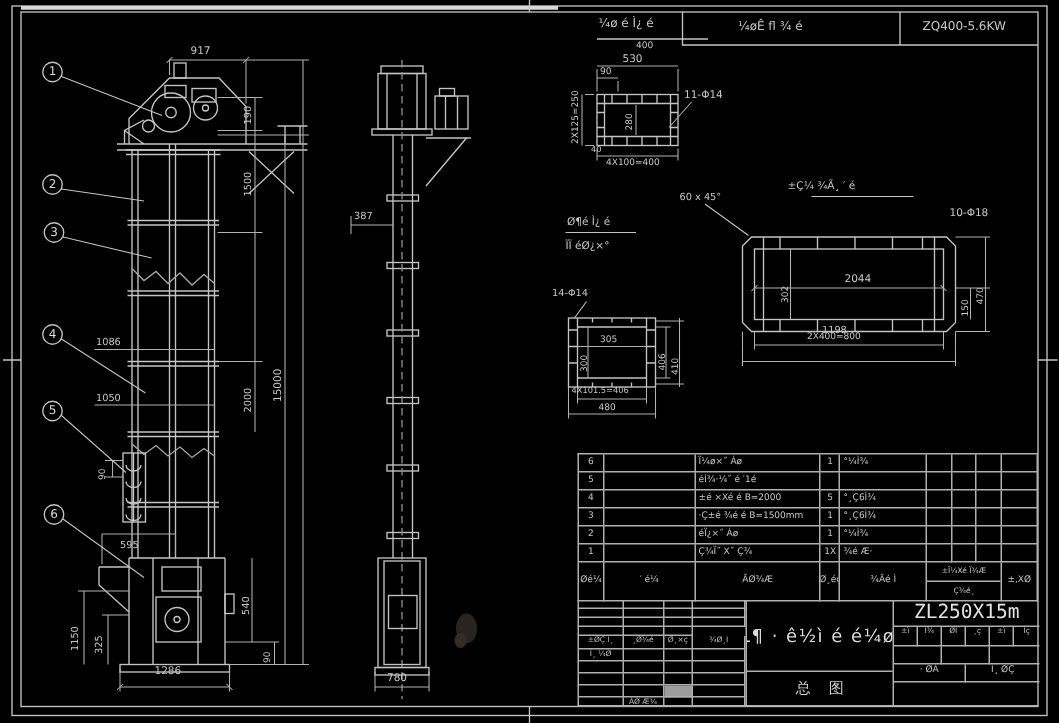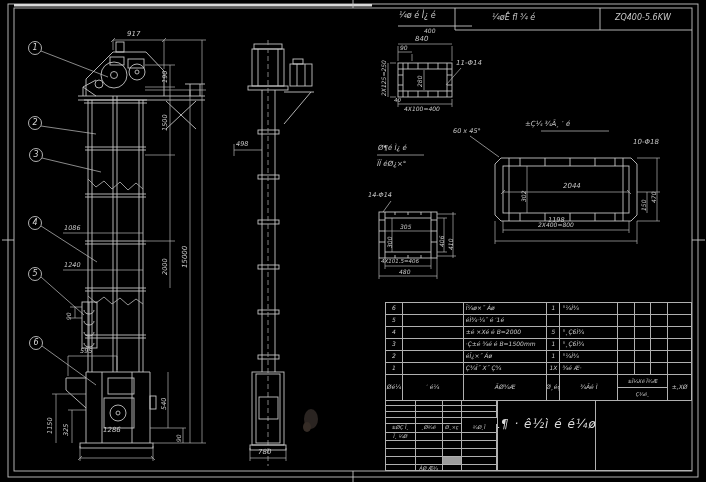--- a/index.html
+++ b/index.html
@@ -1,17 +1,17 @@
 <!DOCTYPE html>
 <html><head>
 <meta charset="utf-8">
 <style>
   html,body{margin:0;padding:0;background:#000;}
   #page{position:relative;width:706px;height:482px;background:#000;overflow:hidden;
-        font-family:"DejaVu Sans",sans-serif;font-style:italic;}
+        font-family:"DejaVu Sans",sans-serif;}
   #page svg{position:absolute;left:0;top:0;}
   .t{position:absolute;color:#c8c8c8;font-size:7px;line-height:1;white-space:nowrap;}
   .v{transform-origin:left top;transform:rotate(-90deg);}
   .bn{position:absolute;color:#d8d8d8;font-size:8px;line-height:1;transform:translate(-50%,-50%);}
   
   .bom{position:absolute;left:385px;top:302px;width:307px;box-sizing:border-box;
        border-left:1px solid #b0b0b0;border-top:1px solid #b0b0b0;}
   .br{display:flex;height:12px;box-sizing:border-box;}
   .bc{box-sizing:border-box;border-right:1px solid #b0b0b0;border-bottom:1px solid #b0b0b0;
       font-size:6px;color:#c8c8c8;overflow:hidden;line-height:10px;padding-left:2px;}
@@ -164,33 +164,33 @@
   <span class="bn" style="left:35px;top:223px">4</span>
   <span class="bn" style="left:35px;top:274px">5</span>
   <span class="bn" style="left:36px;top:343px">6</span>
 
   <span class="t" style="left:127px;top:31px">917</span>
   <span class="t v" style="left:162px;top:83px;font-size:6.5px">190</span>
   <span class="t v" style="left:162px;top:131px;font-size:6.5px">1500</span>
   <span class="t v" style="left:162px;top:275px;font-size:6.5px">2000</span>
   <span class="t v" style="left:182px;top:268px">15000</span>
   <span class="t" style="left:64px;top:225px;font-size:6.5px">1086</span>
-  <span class="t" style="left:64px;top:262px;font-size:6.5px">1240</span>
+  <span class="t" style="left:64px;top:262px;font-size:6.5px">1050</span>
   <span class="t v" style="left:66px;top:320px;font-size:6px">90</span>
-  <span class="t" style="left:80px;top:348px;font-size:6.5px">595</span>
+  <span class="t" style="left:80px;top:360px;font-size:6.5px">595</span>
   <span class="t v" style="left:47px;top:434px;font-size:6.5px">1150</span>
   <span class="t v" style="left:63px;top:436px;font-size:6.5px">325</span>
-  <span class="t" style="left:103px;top:427px">1286</span>
+  <span class="t" style="left:103px;top:444px">1286</span>
   <span class="t v" style="left:161px;top:410px;font-size:6.5px">540</span>
   <span class="t v" style="left:176px;top:442px;font-size:6px">90</span>
 
-  <span class="t" style="left:236px;top:141px;font-size:6.5px">498</span>
+  <span class="t" style="left:236px;top:141px;font-size:6.5px">387</span>
   <span class="t" style="left:258px;top:449px">780</span>
 
-  <span class="t" style="left:415px;top:36px">840</span>
+  <span class="t" style="left:415px;top:36px">530</span>
   <span class="t" style="left:400px;top:45px;font-size:6px">90</span>
   <span class="t" style="left:394px;top:98px;font-size:5.5px">40</span>
   <span class="t v" style="left:381px;top:96px;font-size:6px">2X125=250</span>
   <span class="t v" style="left:417px;top:87px;font-size:6px">280</span>
   <span class="t" style="left:404px;top:106px;font-size:6px">4X100=400</span>
   <span class="t" style="left:456px;top:60px">11-Φ14</span>
 
   <span class="t" style="left:525px;top:121px">±Ç¼ ¾Ã¸ ′ é</span>
   <span class="t" style="left:453px;top:128px;font-size:6.5px">60 x 45°</span>
   <span class="t" style="left:633px;top:139px">10-Φ18</span>
@@ -351,16 +351,38 @@
         </div>
     <div class="tlr" style="height:6px">
           <div class="tlc c1"></div>
           <div class="tlc c2">ÁØ Æ¾</div>
           <div class="tlc c3"></div>
           <div class="tlc c4"></div>
         </div>
   </div>
   <div class="tb-mid">
     <div class="big">ZL¶ · ê½ì é é¼ø ¿</div>
+    <div class="sub">总图</div>
+  </div>
+  <div class="tb-right">
+    <div class="model">ZL250X15m</div>
+    <div class="rcr" style="height:13px">
+      <div class="rc" style="width:16px">±ì</div>
+      <div class="rc" style="width:16px">Ì¾</div>
+      <div class="rc" style="width:16px">ØÏ</div>
+      <div class="rc" style="width:16px">¸ç</div>
+      <div class="rc" style="width:16px">±ì</div>
+      <div class="rc" style="width:17px">Ïç</div>
+    </div>
+    <div class="rcr" style="height:12px">
+      <div class="rc" style="width:32px"></div>
+      <div class="rc" style="width:32px"></div>
+      <div class="rc" style="width:33px"></div>
+    </div>
+    <div class="rcr" style="height:12px">
+      <div class="rc" style="width:48px;font-size:6px">· ØÁ</div>
+      <div class="rc" style="width:49px;font-size:6px">Ì¸ ØÇ</div>
+    </div>
+    <div style="flex:1"></div>
   </div>
 </div>
 
 </div>
 
 </body></html>

